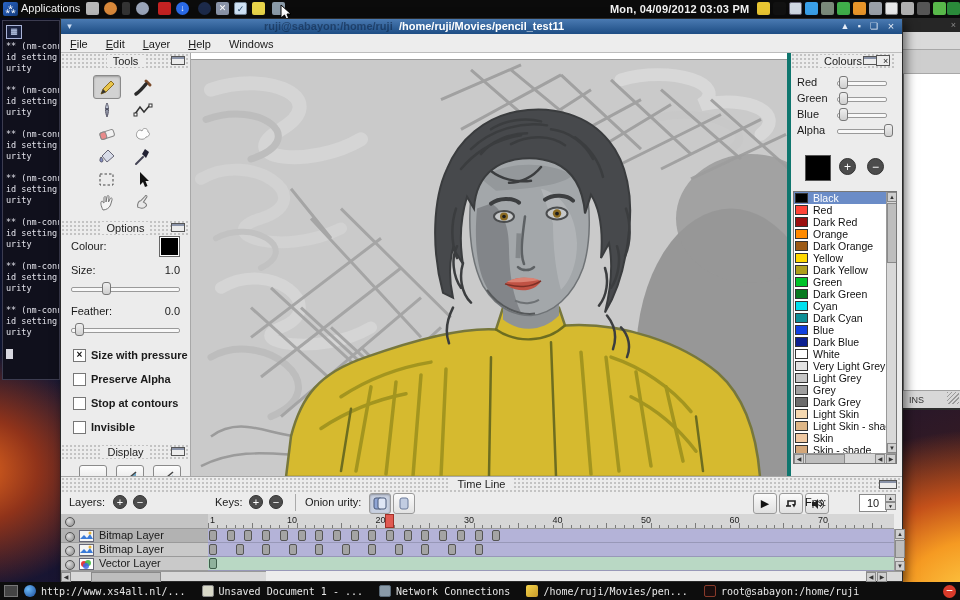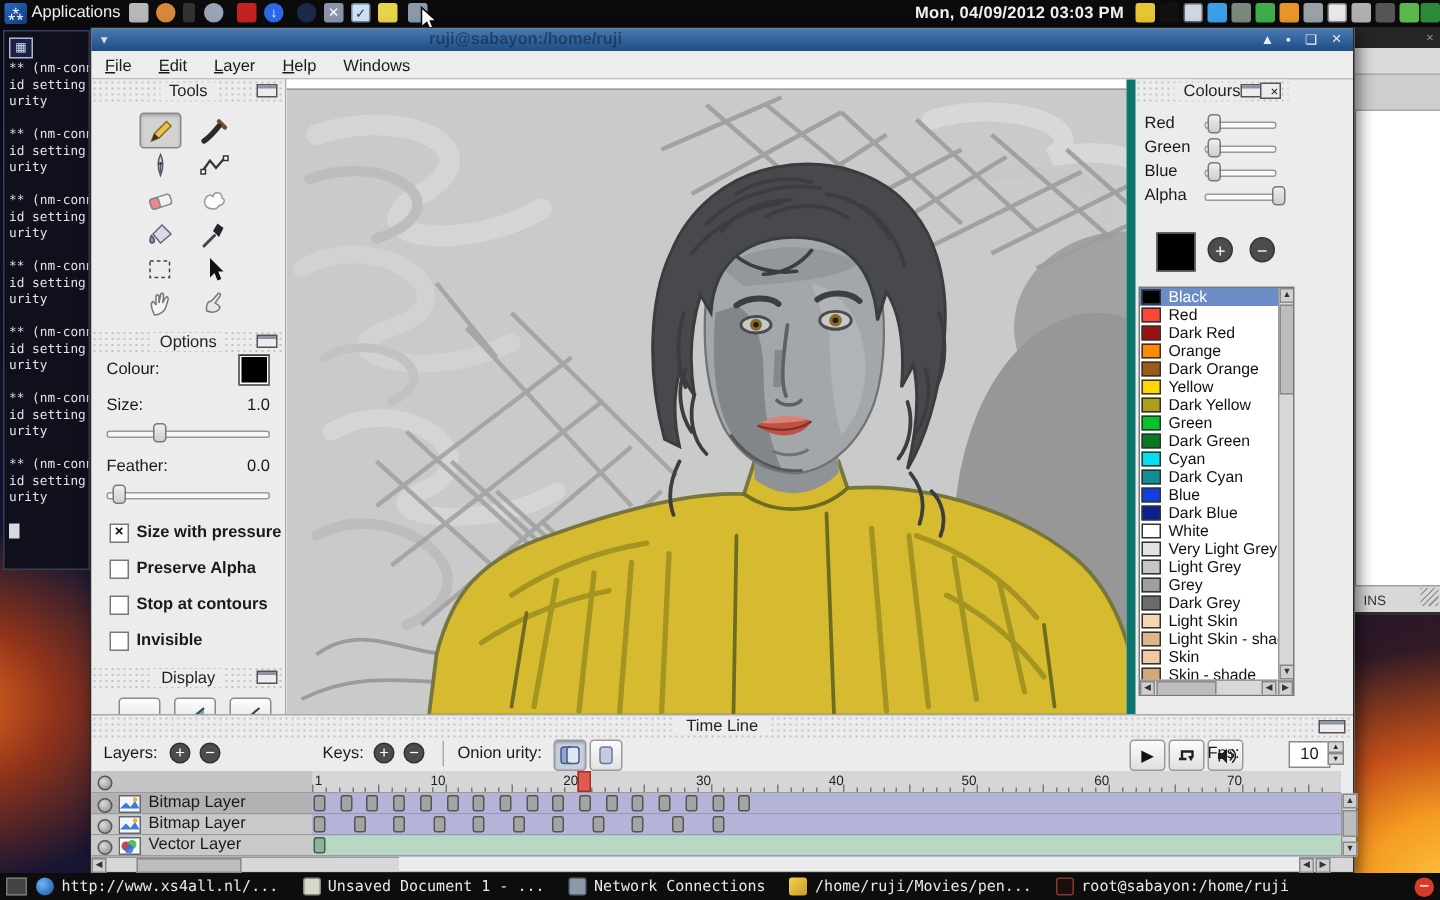--- a/index.html
+++ b/index.html
@@ -37,21 +37,21 @@
   #titlebar{left:0;top:0;width:841px;height:15px;background:linear-gradient(#4a7ab2,#1d4d84);color:#fff;}
   #titlebar .ghost{position:absolute;top:1px;font-size:11px;font-weight:bold;color:rgba(12,34,66,.55);white-space:nowrap;}
   #wtitle{position:absolute;top:1px;left:0;width:100%;text-align:center;font-size:11px;font-weight:bold;white-space:nowrap;}
   .tb-btn{position:absolute;top:0px;width:14px;height:14px;color:#e8eef8;font-size:9px;line-height:14px;text-align:center;}
   #tb-menu{left:2px;top:0;width:13px;height:14px;color:#cfe0f5;font-size:9px;line-height:14px;text-align:center;}
   #menubar{left:0;top:15px;width:841px;height:19px;background:#ededed;border-bottom:1px solid #bdbdbd;box-sizing:border-box;}
   .menu-item{display:inline-block;padding:2px 9px 0 9px;font-size:11px;color:#1a1a1a;}
   .menu-item.mn::first-letter{text-decoration:underline;}
   
   #leftdock{left:0;top:34px;width:130px;height:423px;background:#ececec;border-right:1px solid #a8a8a8;box-sizing:border-box;}
-  #rightdock{left:690px;top:34px;width:108px;height:423px;background:#ececec;border-left:6px solid #0f766e;box-sizing:border-box;}
+  #rightdock{left:726px;top:34px;width:108px;height:423px;background:#ececec;border-left:4px solid #0f766e;box-sizing:border-box;}
   .panel-title{position:relative;height:16px;font-size:11px;color:#222;text-align:center;line-height:16px;
     background:radial-gradient(circle,#c2c2c2 0.7px,transparent 0.9px) 0 0/4px 4px;}
   .panel-title span{background:#ececec;padding:0 6px;}
   .float-ic{position:absolute;right:5px;top:3px;width:10px;height:9px;border:1px solid #555;background:#e0e0e0;box-sizing:border-box;}
   .float-ic::before{content:"";position:absolute;left:0;top:0;width:100%;height:2px;background:#8a93a8;}
   .close-ic{position:absolute;right:5px;top:2px;width:11px;height:11px;border:1px solid #555;background:#e0e0e0;
     font-size:9px;line-height:10px;text-align:center;color:#222;box-sizing:border-box;}
   
   #tools-grid{width:66px;margin:6px auto 0 auto;display:grid;grid-template-columns:30px 30px;grid-auto-rows:23px;gap:0 6px;}
   .tool{width:26px;height:22px;display:flex;align-items:center;justify-content:center;border:1px solid transparent;border-radius:3px;}
@@ -215,21 +215,22 @@
     <div class="g-menubar abs"></div>
     <div class="g-toolbar abs"></div>
     <div class="g-body abs"></div>
     <div class="g-status abs">INS</div>
     <div class="grip abs"></div>
   </div>
 
   <div id="win" class="abs">
     <div id="titlebar" class="abs">
       <span id="tb-menu" class="abs">▾</span>
-      <span class="ghost" style="left:225px;">ruji@sabayon:/home/ruji</span>
+      <span class="ghost" style="left:203px;">ruji@sabayon:/home/ruji</span>
+      <span id="wtitle">/home/ruji/Movies/pencil_test11</span>
       <span class="tb-btn" style="right:50px;">▲</span>
       <span class="tb-btn" style="right:36px;">▪</span>
       <span class="tb-btn" style="right:21px;">❏</span>
       <span class="tb-btn" style="right:4px;font-size:11px;">×</span>
     </div>
     <div id="menubar" class="abs"><span class="menu-item mn">File</span><span class="menu-item mn">Edit</span><span class="menu-item mn">Layer</span><span class="menu-item mn">Help</span><span class="menu-item">Windows</span></div>
 
     <div id="leftdock" class="abs">
       <div class="panel-title"><span>Tools</span>
         <span class="float-ic"></span></div>

